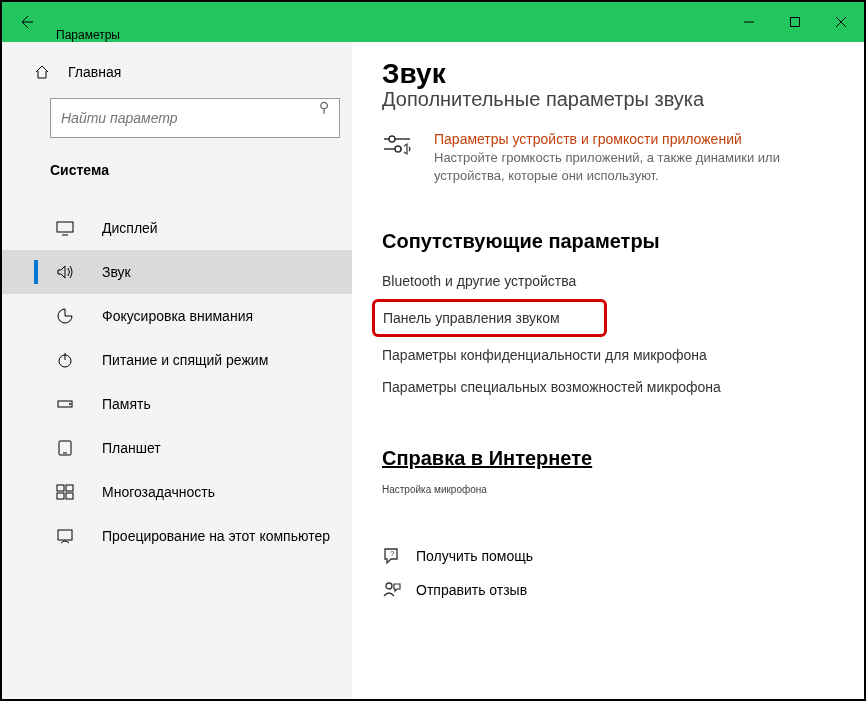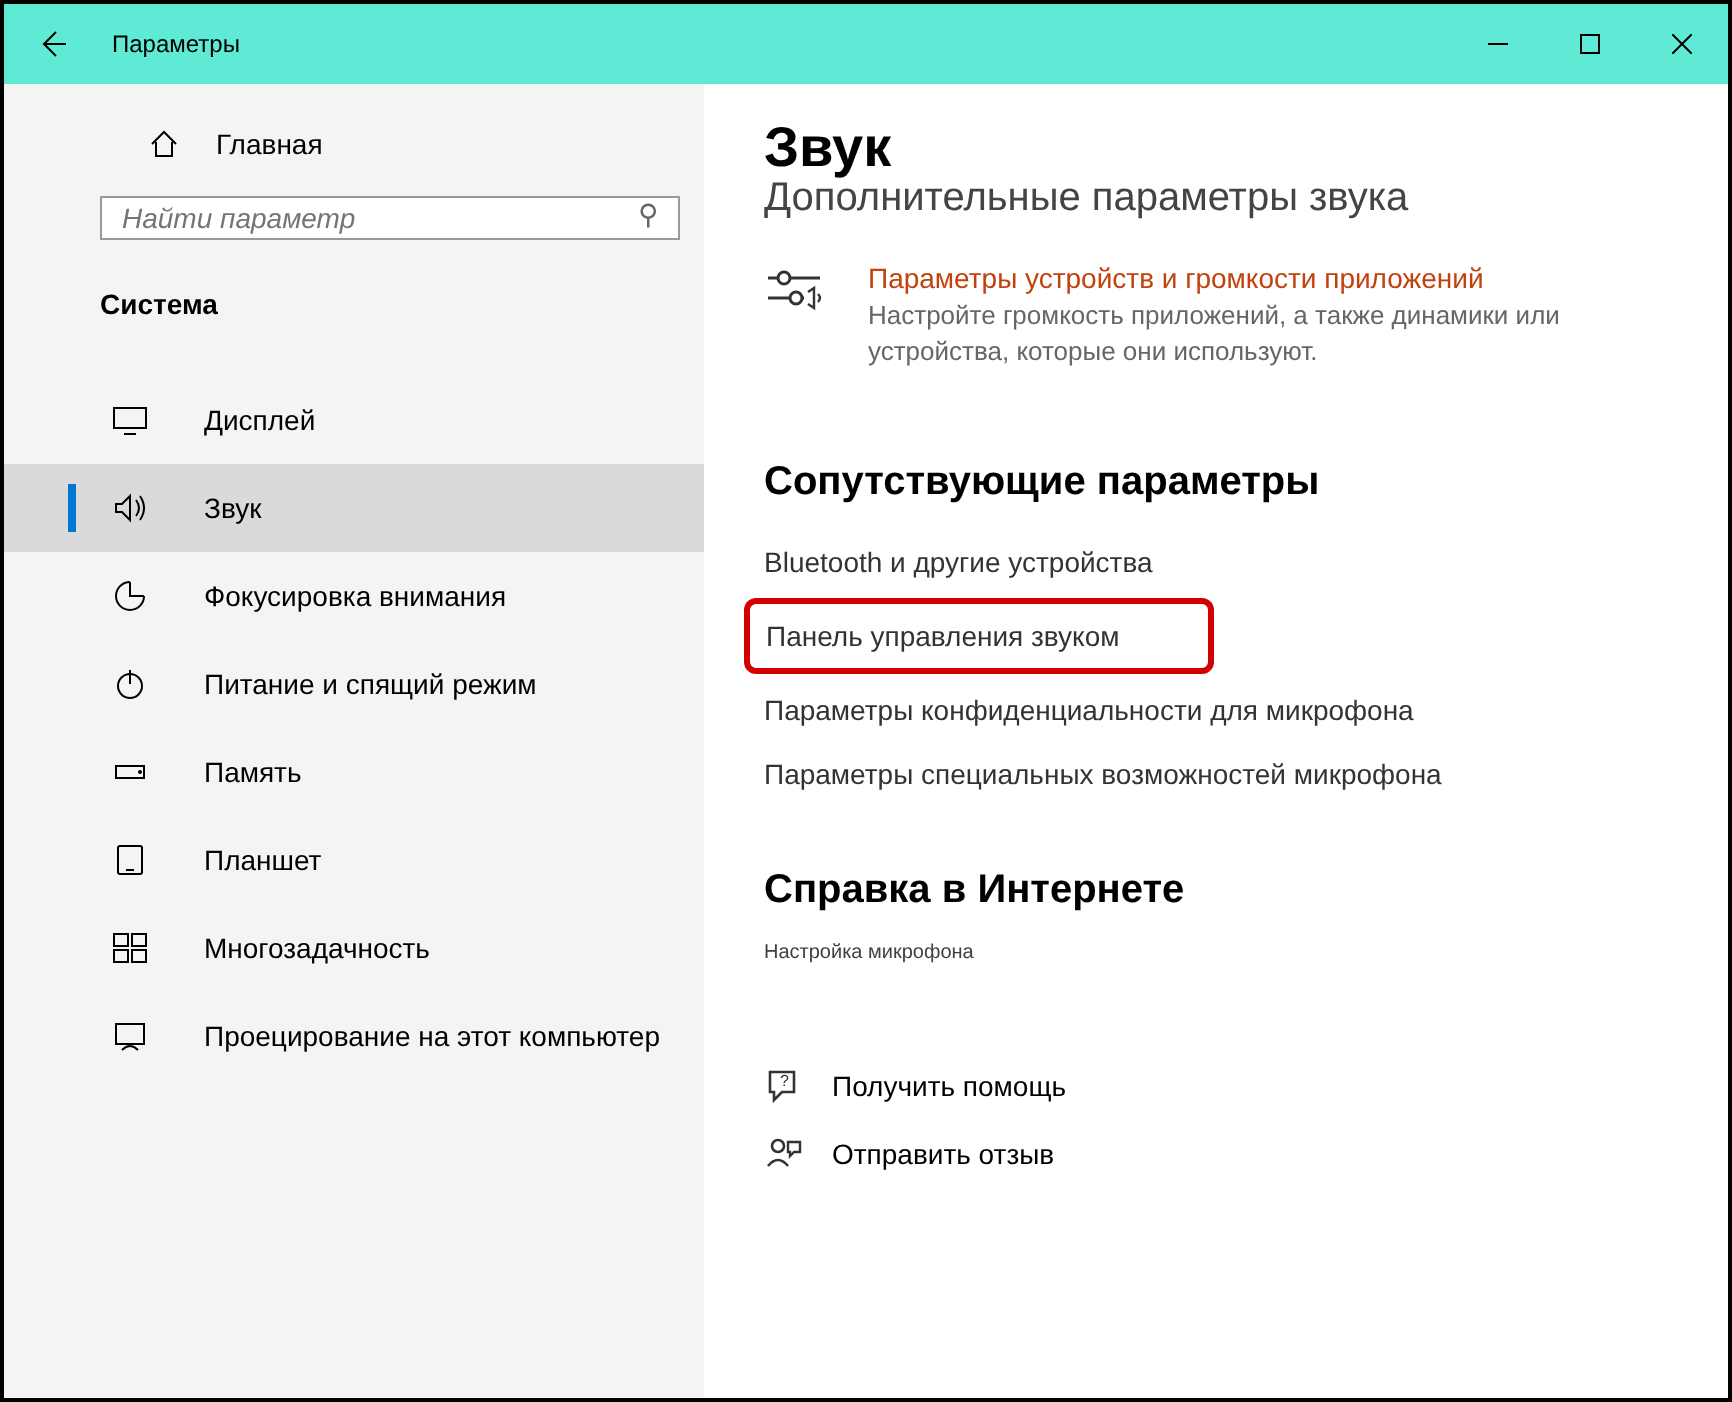--- a/index.html
+++ b/index.html
@@ -7,22 +7,22 @@
 .window {
   width: 866px; height: 701px;
   border: 2px solid #000;
   position: relative;
   background: #fff;
   overflow: hidden;
 }
 .titlebar {
   height: 40px;
   display: flex;
-  align-items: center;
-  background: #5eead4;
+  align-items: flex-end;
+  background: #22c55e;
 }
 .back-btn {
   width: 48px; height: 40px;
   display: flex; align-items: center; justify-content: center;
   font-size: 16px;
 }
 .title-text {
   font-size: 12px;
   color: #000;
   margin-left: 6px;
@@ -45,27 +45,27 @@
   background: #f4f4f4;
   padding-top: 14px;
   overflow-y: auto;
 }
 .home-row {
   display: flex; align-items: center;
   padding: 8px 16px 8px 56px;
   font-size: 14px;
   position: relative;
 }
-.home-row { padding-left: 72px; }
+.home-row { padding-left: 32px; }
 .home-icon { margin-right: 18px; }
 .search-wrap {
   padding: 10px 16px 10px 48px;
 }
 .search-box {
-  width: 290px; height: 22px;
+  width: 290px; height: 40px;
   border: 1px solid #999;
   background: #fff;
   display: flex; 
   padding: 0 10px;
 }
 .search-box input {
   border: none; outline: none;
   flex: 1;
   font-size: 14px;
   font-style: italic;
@@ -159,21 +159,22 @@
 .highlighted {
   display: inline-block;
   border: 3px solid #d20000;
   border-radius: 6px;
   padding: 8px 44px 8px 8px;
   margin: 2px 0 2px -10px;
 }
 .help-title {
   font-size: 20px;
   font-weight: 600;
-  margin-top: 31px;
+  margin-top: 44px;
+  text-decoration: underline;
 }
 .help-link {
   font-size: 10px;
   color: #404040;
   margin-top: 14px;
 }
 .footer-links { margin-top: 44px; }
 .footer-item {
   display: flex; align-items: center;
   gap: 14px;

